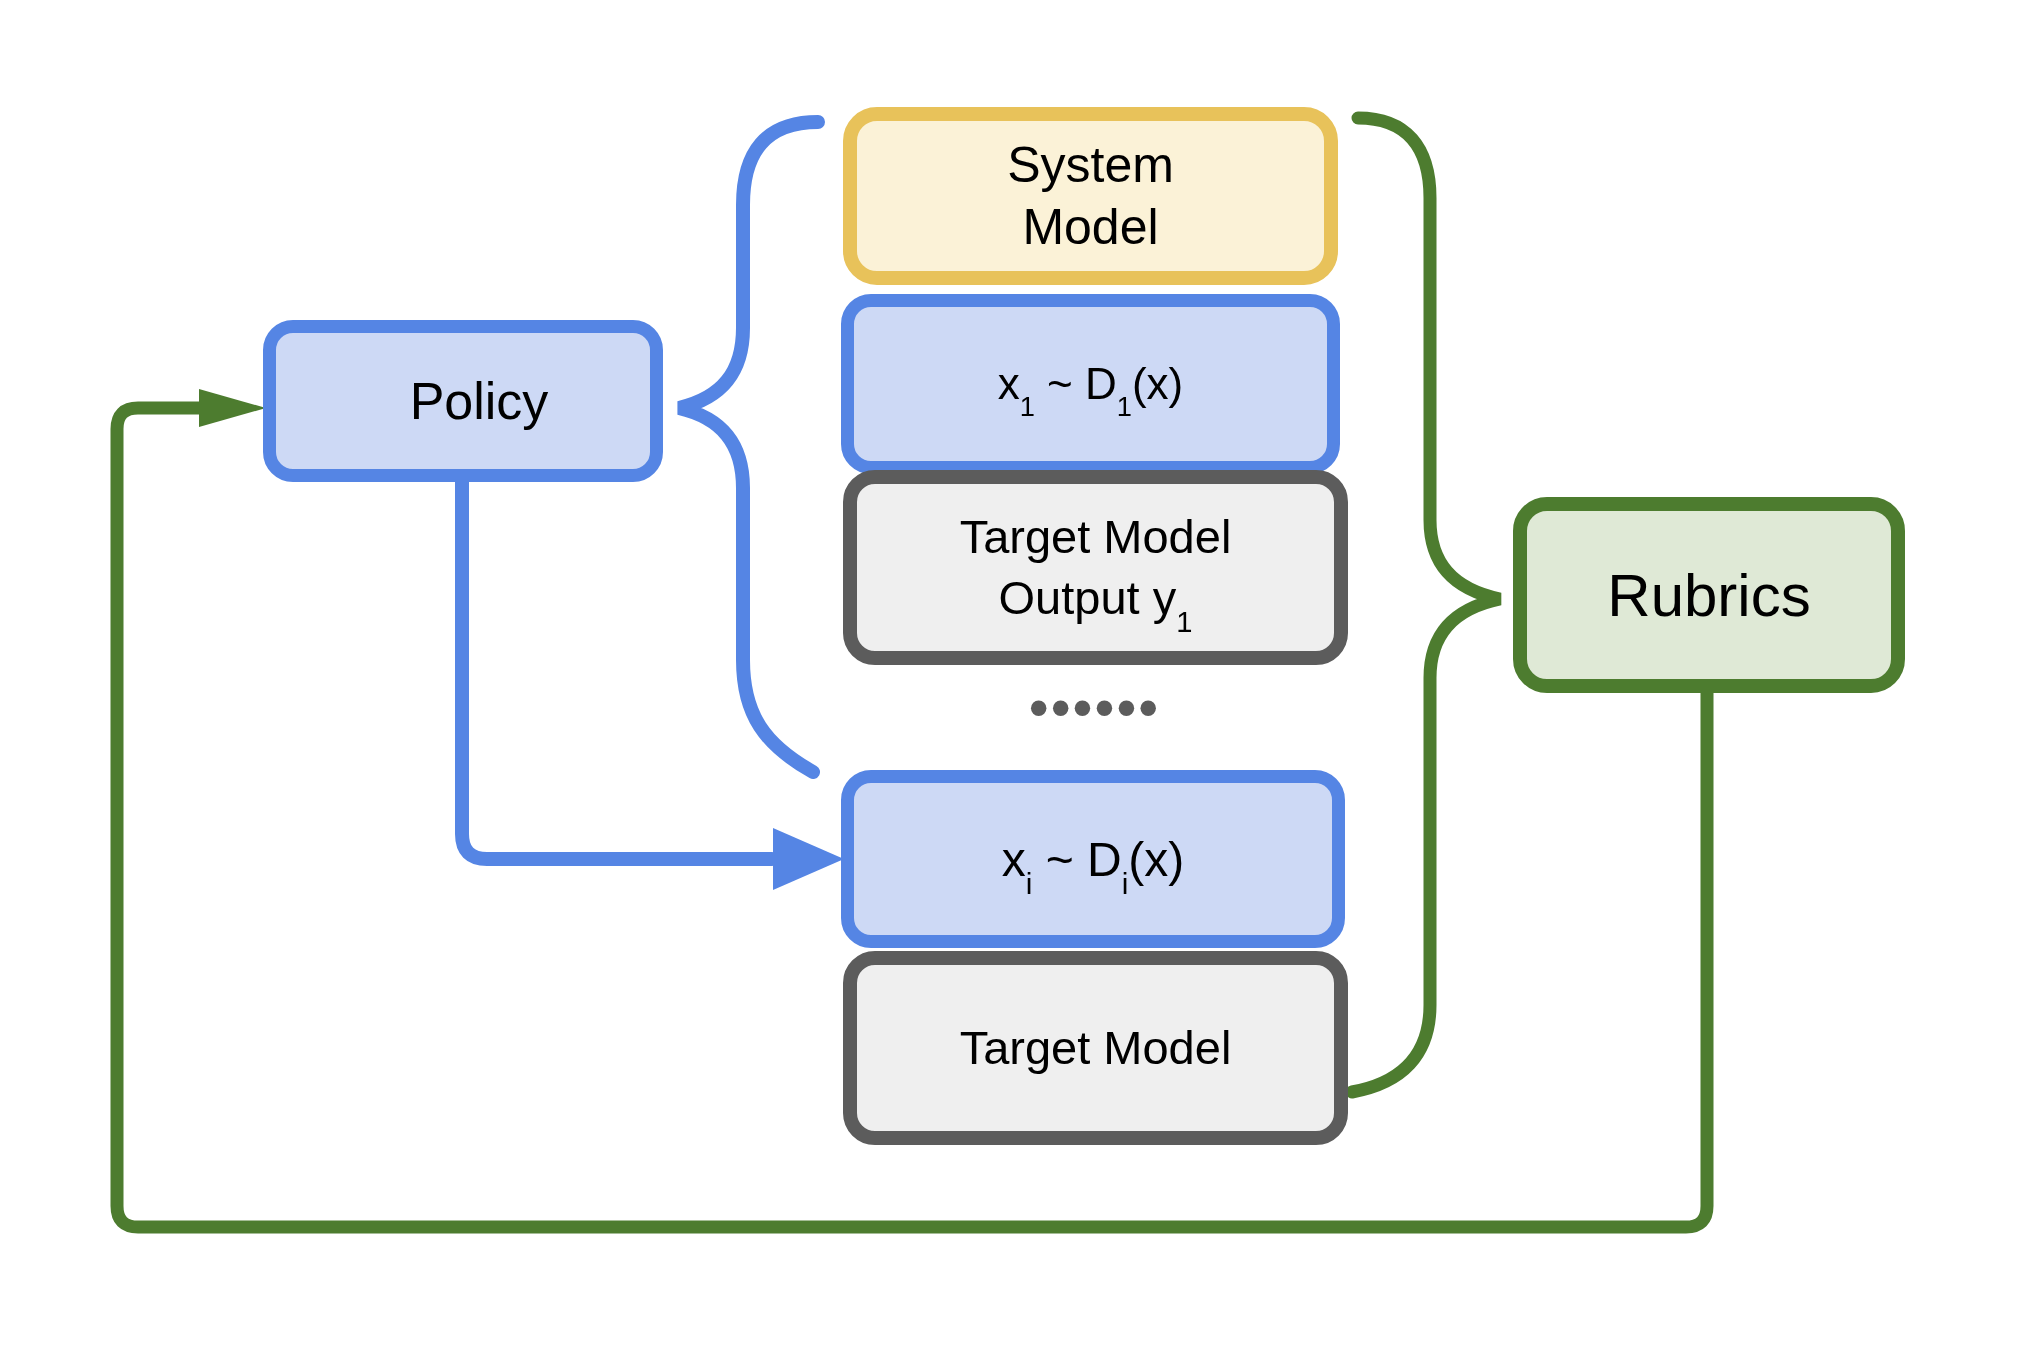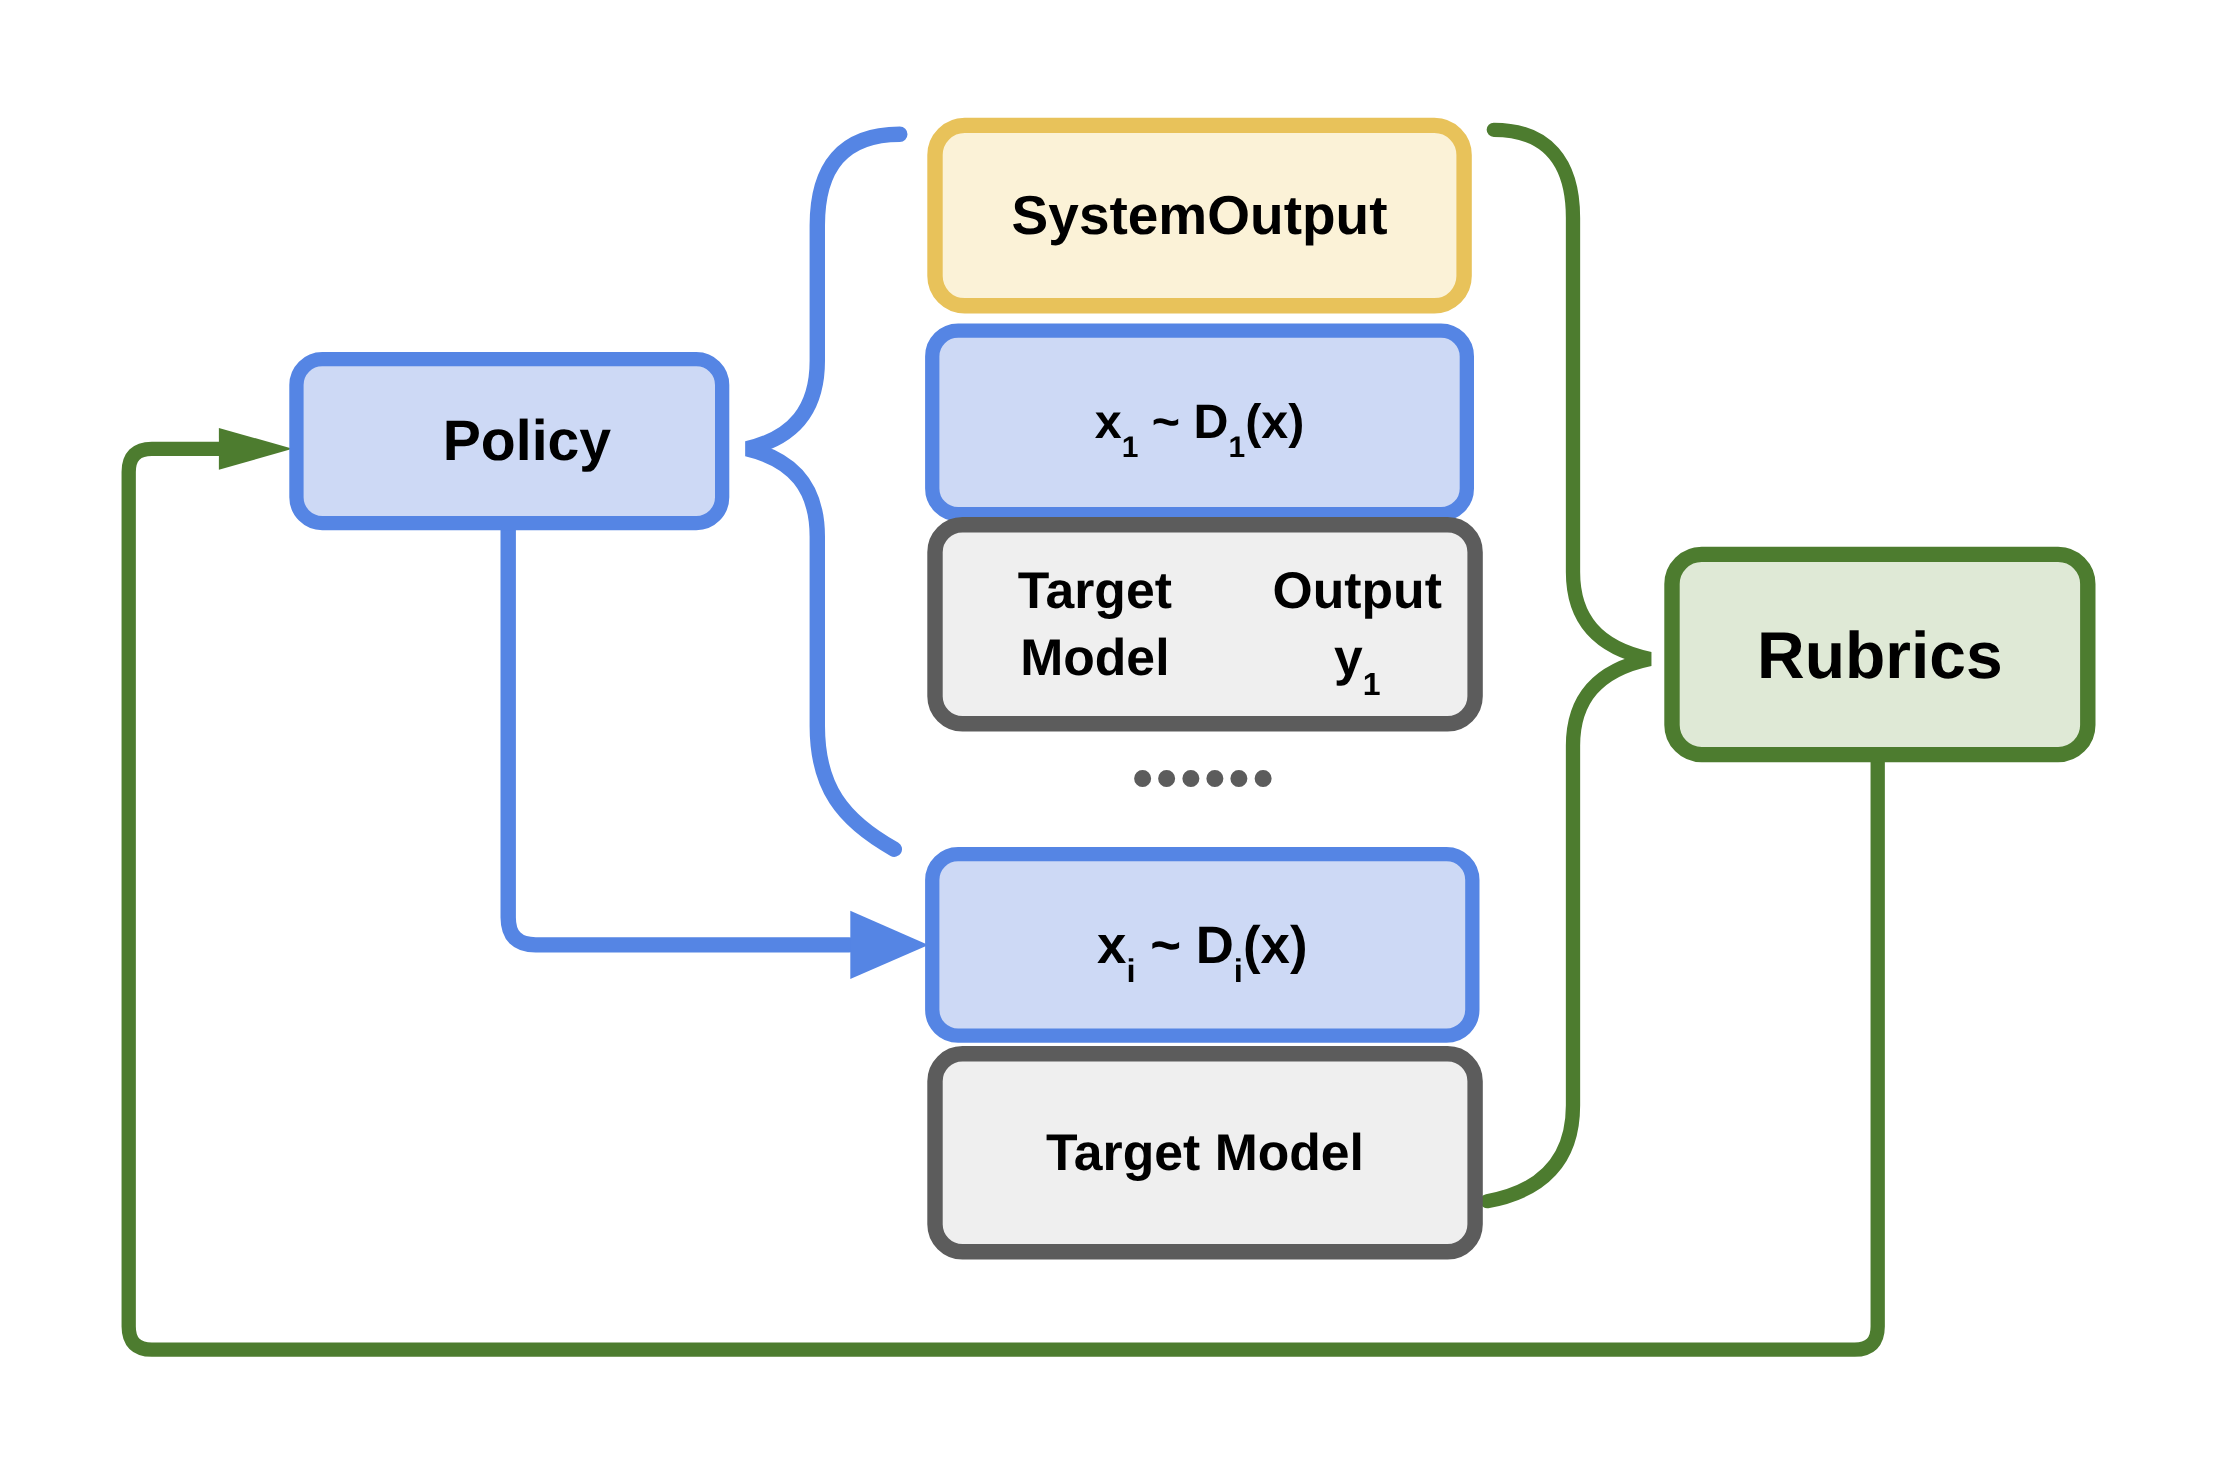--- a/index.html
+++ b/index.html
@@ -18,25 +18,25 @@
   }
   .stroke-blue  { stroke: var(--c-blue-border);  fill: none; stroke-width: 14; stroke-linecap: round; }
   .stroke-green { stroke: var(--c-green-border); fill: none; stroke-width: 13; stroke-linecap: round; }
   .head-blue  { fill: var(--c-blue-border);  stroke: none; }
   .head-green { fill: var(--c-green-border); stroke: none; }
 
   .box {
     position: absolute;
     box-sizing: border-box;
     display: flex;
-    flex-direction: row;
+    flex-direction: column;
     align-items: center;
     justify-content: center;
     text-align: center;
-    font-weight: bold;
+    font-weight: normal;
     color: var(--c-text, #000);
   }
   .box.blue  { border: 13px solid var(--c-blue-border);  background: var(--c-blue-fill);  border-radius: 30px; }
   .box.gold  { border: 14px solid var(--c-gold-border);  background: var(--c-gold-fill);  border-radius: 34px; }
   .box.gray  { border: 14px solid var(--c-gray-border);  background: var(--c-gray-fill);  border-radius: 32px; }
   .box.green { border: 14px solid var(--c-green-border); background: var(--c-green-fill); border-radius: 34px; }
 
   .box-policy       { left: 263px;  top: 320px;  width: 400px; height: 162px; font-size: 52px; padding-left: 32px; }
   .box-system       { left: 843px;  top: 107px;  width: 495px; height: 178px; font-size: 50px; line-height: 1.24; }
   .box-x1           { left: 841px;  top: 294px;  width: 499px; height: 180px; font-size: 44px; }
@@ -81,21 +81,21 @@
 
     <path class="stroke-green" d="M 1358 118 C 1406 118 1430 147 1430 198 L 1430 520 C 1430 562 1452 589 1500 599 C 1452 609 1430 636 1430 678 L 1430 1005 C 1430 1055 1402 1083 1352 1092"></path>
   </svg>
 
   <div class="box blue box-policy">
     <div>Policy</div>
   </div>
 
   <div class="box gold box-system">
     <div>System</div>
-    <div>Output</div>
+    <div>Model</div>
   </div>
 
   <div class="box blue box-x1">
     <div class="formula"><span>x</span><sub>1</sub><span> ~ D</span><sub>1</sub><span>(x)</span></div>
   </div>
 
   <div class="box gray box-y1 outline">
     <div>Target Model</div>
     <div><span>Output y</span><sub>1</sub></div>
   </div>

